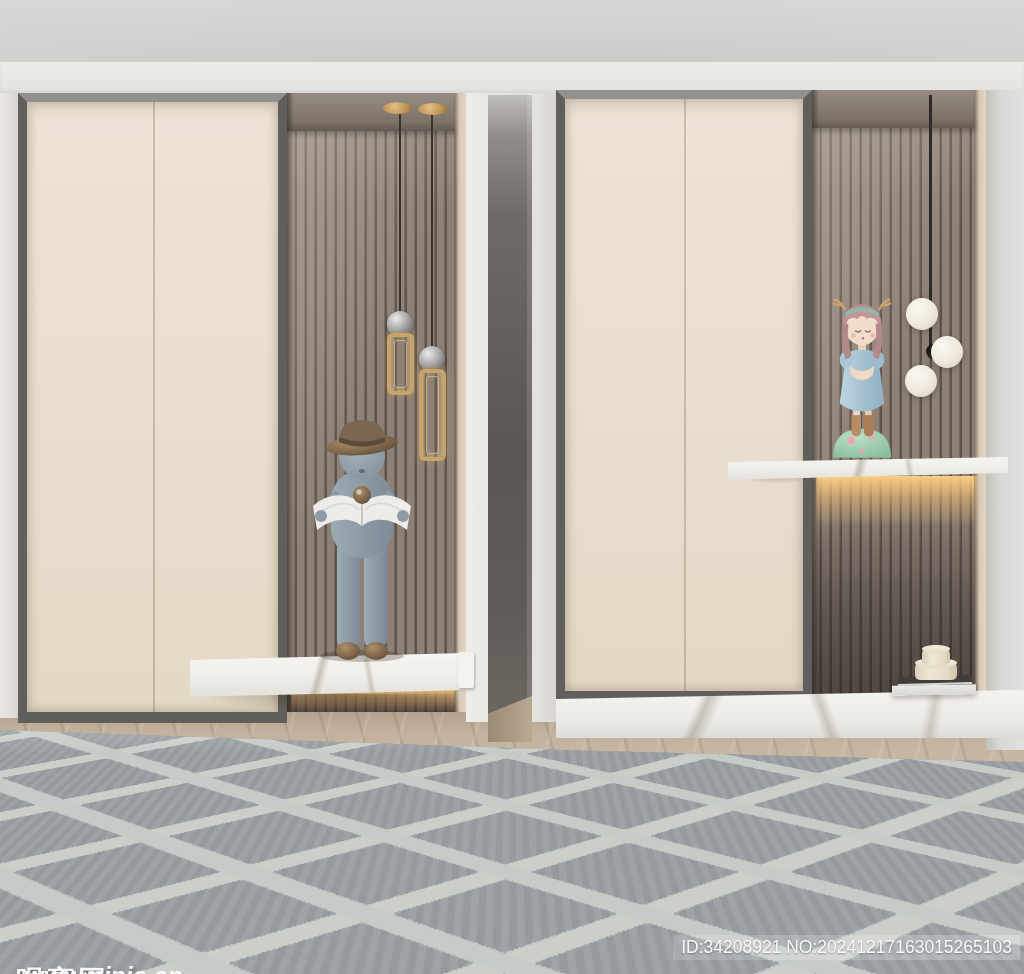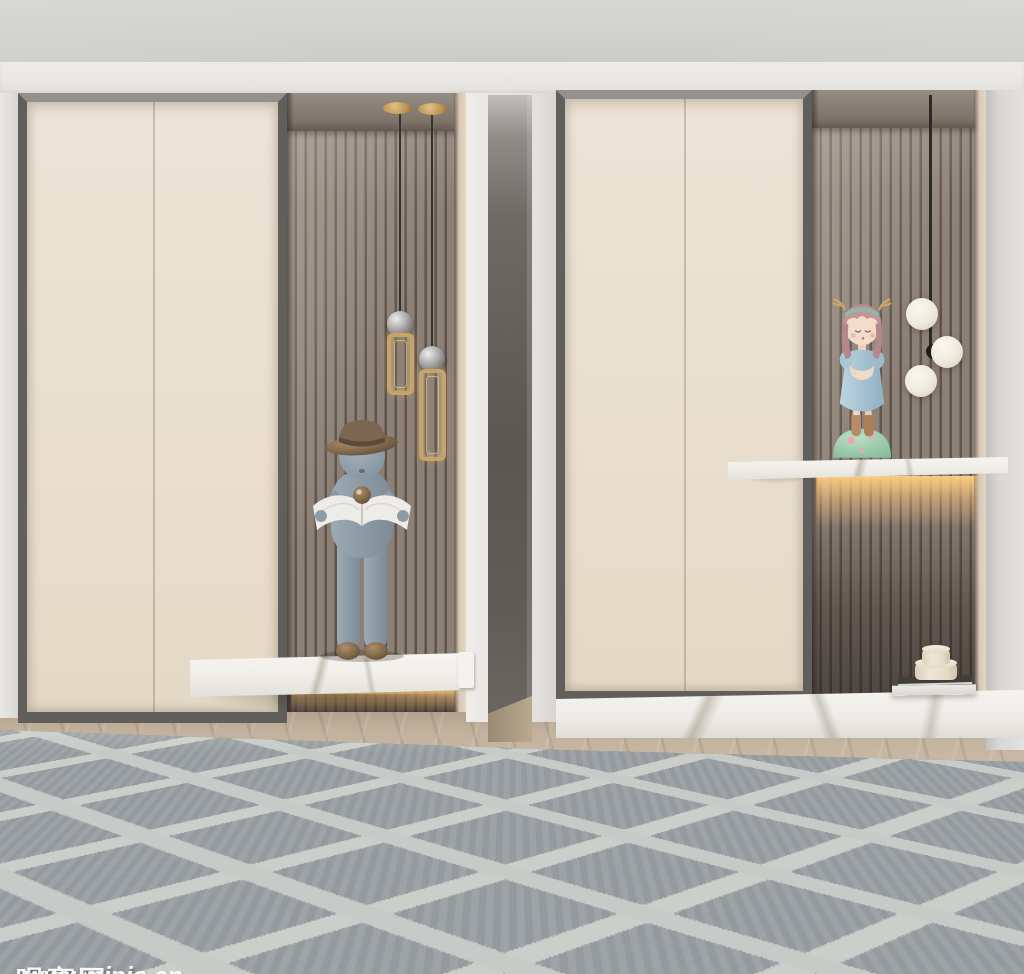--- a/index.html
+++ b/index.html
@@ -309,14 +309,15 @@
 
   <div class="rug">
     <div class="rug-weave"></div>
     <div class="rug-edge"></div>
   </div>
 
   <div class="wm-left">
     <span class="zh">昵享网</span>
       <span class="url">www.nipic.cn</span>
   </div>
+  <div class="wm-right">ID:34208921 NO:20241217163015265103</div>
 
 </div>
 
 </body></html>

